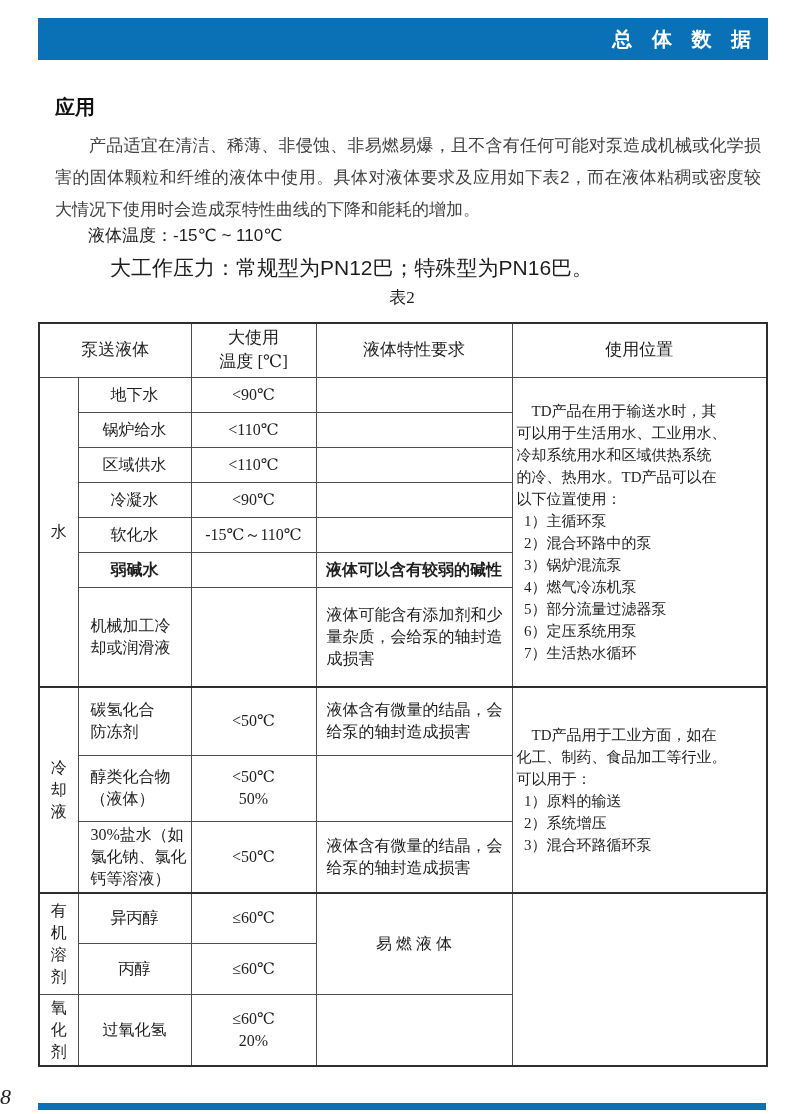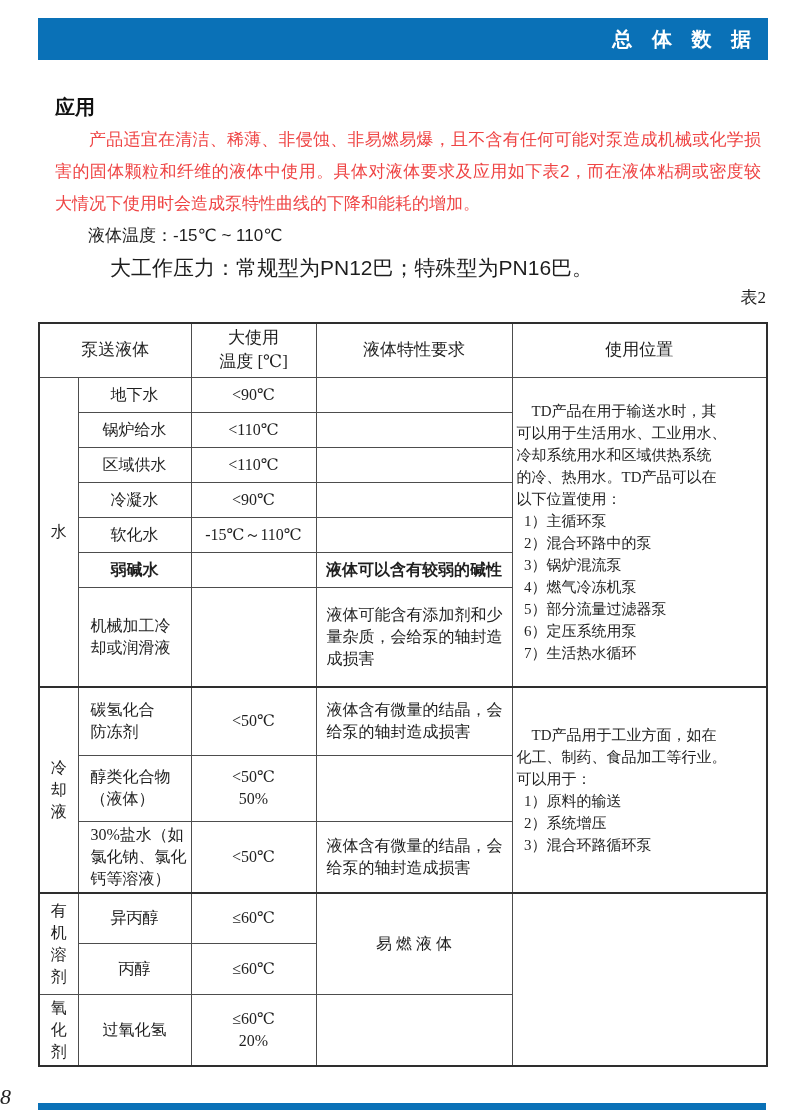--- a/index.html
+++ b/index.html
@@ -19,35 +19,35 @@
   }
   .top-bar span{
     color:#ffffff;font-size:20px;font-weight:bold;
     letter-spacing:7px;
   }
   .section-heading{
     position:absolute;left:55px;top:94px;
     margin:0;font-size:20px;font-weight:bold;color:#111;text-align:right;
   }
   .para{
-    position:absolute;left:55px;top:124px;width:706px;
+    position:absolute;left:55px;top:130px;width:706px;
     margin:0;font-size:17px;line-height:32px;
-    text-indent:2em;text-align:justify;color:#ef4444;
+    text-indent:2em;text-align:justify;color:#404040;
   }
   .spec-line1{
     position:absolute;left:88px;top:221px;
     font-size:17px;line-height:30px;
   }
   .spec-line2{
     position:absolute;left:110px;top:253px;
     font-size:21px;line-height:30px;
   }
   .caption{
     position:absolute;left:38px;top:286px;width:728px;
-    text-align:right;font-size:17px;
+    text-align:center;font-size:17px;
     font-family:"Liberation Serif","DejaVu Serif",serif;
   }
   table.liquids{
     position:absolute;left:38px;top:322px;
     width:728px;border-collapse:collapse;table-layout:fixed;
     border:2px solid #2e2e2e;
     font-family:"Liberation Serif","DejaVu Serif",serif;
     font-size:16px;color:#1f1f1f;
   }
   table.liquids td{

